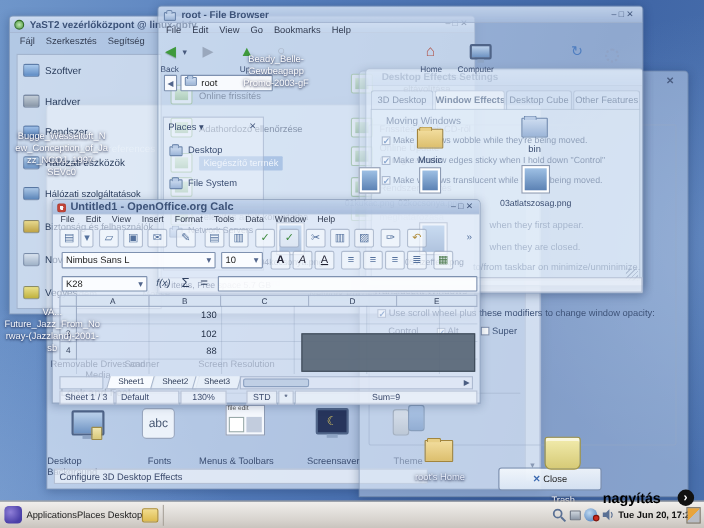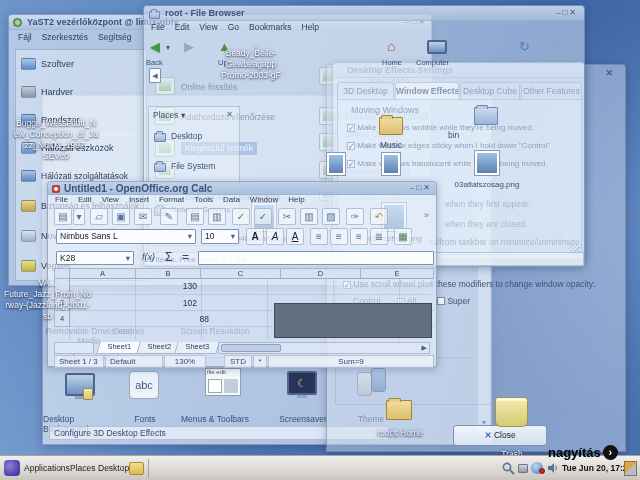--- a/index.html
+++ b/index.html
@@ -223,36 +223,37 @@
   <div class="sb" style="left:74px;top:52px;font-size:7.5px">Up</div>
   <div class="abs" style="left:108px;top:33px;font-size:12px;color:#a9b4c6">○</div>
   <div class="abs" style="left:243px;top:32px;font-size:14px;color:#b05247">⌂</div>
   <div class="sb" style="left:238px;top:52px;font-size:7.5px">Home</div>
   <div class="mon" style="left:283px;top:34px;width:20px;height:14px"></div>
   <div class="sb" style="left:272px;top:52px;font-size:7.5px">Computer</div>
   <div class="abs" style="left:375px;top:33px;font-size:13px;color:#4f7ec0">↻</div>
   <div class="abs" style="left:406px;top:38px;width:13px;height:13px;border:2px dotted #8fa3c6;border-radius:50%"></div>
 
   <div class="cbx" style="left:5px;top:62px;width:12px;height:15px;text-align:center;padding:0"><span style="font-size:7px;color:#51658c">◀</span></div>
+  <div class="cbx" style="left:20px;top:62px;width:84px;height:15px"><span class="fo fob" style="position:relative;display:inline-block;width:11px;height:8px;margin-right:4px;top:0"></span><span>root</span></div>
 
   <div class="abs" style="left:4px;top:100px;width:92px;height:140px;background:rgba(241,246,253,.4);border:1px solid rgba(130,150,182,.45)">
    <div class="sb" style="left:4px;top:3px;font-size:8.5px"><span>Places</span> <span>▾</span></div>
    <span class="abs" style="right:6px;top:3px;font-size:8px;color:#4a5d82">✕</span>
    <span class="fo fob" style="left:5px;top:26px;width:12px;height:9px"></span>
    <div class="sb" style="left:22px;top:24px">Desktop</div>
    <span class="fo fob" style="left:5px;top:56px;width:12px;height:9px"></span>
    <div class="sb" style="left:22px;top:54px">File System</div>
    <span class="fo fob" style="left:5px;top:100px;width:12px;height:9px"></span>
    <div class="sb" style="left:22px;top:98px;font-size:8px">Network Servers</div>
   </div>
 
   <span class="fo" style="left:235px;top:111px;width:24px;height:18px"></span>
   <div class="sb" style="left:225px;top:134px;width:44px;text-align:center">Music</div>
   <span class="fo fob" style="left:330px;top:101px;width:24px;height:18px"></span>
-  <div class="sb" style="left:304px;top:124px;width:44px;">bin</div>
+  <div class="sb" style="left:320px;top:124px;width:44px;text-align:center">bin</div>
   <span class="px" style="left:182px;top:146px;width:20px;height:24px">
         <i></i>
       </span>
   <div class="sb" style="left:164px;top:174px;width:56px;text-align:center;font-size:8px">01kukac.png</div>
   <span class="px" style="left:237px;top:146px;width:20px;height:24px">
         <i></i>
       </span>
   <div class="sb" style="left:216px;top:174px;width:62px;text-align:center;font-size:8px">02kocsonya.png</div>
   <span class="px" style="left:330px;top:144px;width:26px;height:26px">
         <i></i>
@@ -317,21 +318,21 @@
   <div class="colh" style="left:87px;top:86px;width:66px">B</div>
   <div class="colh" style="left:152px;top:86px;width:81px">C</div>
   <div class="colh" style="left:232px;top:86px;width:81px">D</div>
   <div class="colh" style="left:312px;top:86px;width:74px">E</div>
   <div class="rowh" style="left:6px;top:96px;height:17px"></div>
   <div class="rowh" style="left:6px;top:112px;height:17px;line-height:16px">3</div>
   <div class="rowh" style="left:6px;top:128px;height:17px;line-height:16px">4</div>
   <div class="abs" style="left:21px;top:96px;width:365px;height:62px;background:linear-gradient(rgba(120,140,170,.25) 1px,transparent 1px) 0 0/100% 16px,linear-gradient(90deg,rgba(120,140,170,.25) 1px,transparent 1px) 0 0/66px 100%"></div>
   <div class="cellv" style="left:87px;top:99px;width:62px">130</div>
   <div class="cellv" style="left:87px;top:116px;width:62px">102</div>
-  <div class="cellv" style="left:87px;top:132px;width:74px">88</div>
+  <div class="cellv" style="left:87px;top:132px;width:62px">88</div>
   <div class="abs" style="left:226px;top:121px;width:158px;height:35px;background:rgba(88,102,118,.92);border:1px solid #3e4a58"></div>
 
   <div class="abs" style="left:6px;top:160px;width:40px;height:12px;background:rgba(226,234,246,.8);border:1px solid rgba(140,156,185,.6)"></div>
   <div class="sheett" style="left:50px;top:160px;background:rgba(250,252,255,.95)"><b>Sheet1</b></div>
   <div class="sheett" style="left:90px;top:160px"><b>Sheet2</b></div>
   <div class="sheett" style="left:128px;top:160px"><b>Sheet3</b></div>
   <div class="abs" style="left:170px;top:160px;width:212px;height:12px;background:rgba(226,234,246,.6);border:1px solid rgba(140,156,185,.6)">
         <span class="abs" style="left:2px;top:1px;width:60px;height:8px;background:rgba(190,206,228,.95);border:1px solid #8ba0c0;border-radius:2px"></span>
         <span class="abs" style="right:2px;top:1px;font-size:7px;color:#4a5d82">▶</span>
       </div>
@@ -361,21 +362,21 @@
    <div>Future_Jazz_From_No</div>
    <div>rway-(Jazzland)-2001-</div>
    <div>sb</div>
   </div>
   <span class="fo" style="left:386px;top:400px;width:26px;height:20px;z-index:7"></span>
   <div class="dl" style="left:360px;top:428px;width:80px;color:#e8eefa">root's Home</div>
   <div class="abs" style="left:495px;top:397px;width:33px;height:30px;background:linear-gradient(#f2ecae,#d6ca76);border:1px solid #a29544;border-radius:3px 3px 6px 6px;z-index:7;box-shadow:inset 0 3px 0 rgba(255,255,255,.6)"></div>
   <div class="dl" style="left:488px;top:449px;width:48px">Trash</div>
  </div>
 
- <div class="abs" style="left:548px;top:445px;z-index:10;display:flex;align-items:flex-start;gap:2px">
+ <div class="abs" style="left:548px;top:445px;z-index:10;display:flex;align-items:flex-start;gap:15px">
   <span style="font-size:13px;font-weight:bold;color:#000">nagyítás</span>
   <span style="display:inline-block;width:15px;height:15px;border-radius:50%;background:#111;color:#fff;font-size:11px;line-height:14px;text-align:center;font-weight:bold"><i style="font-style:normal">›</i></span>
  </div>
 
  <div class="abs" style="left:0;top:455px;width:640px;height:25px;background:linear-gradient(#f1efec,#d7d3ce 70%,#c9c4be);border-top:1px solid #aaa49c;z-index:9">
   <span class="abs" style="left:4px;top:4px;width:16px;height:16px;border-radius:4px;background:radial-gradient(circle at 35% 35%,#8f7fd8,#4a3fa8 70%)"></span>
   <div class="abs" style="left:24px;top:7px;font-size:8.5px;color:#1c1c1c">Applications</div>
   <div class="abs" style="left:70px;top:7px;font-size:8.5px;color:#1c1c1c">Places</div>
   <div class="abs" style="left:98px;top:7px;font-size:8.5px;color:#1c1c1c">Desktop</div>
   <span class="abs" style="left:129px;top:6px;width:15px;height:13px;background:linear-gradient(#f2dd8e,#ddbb50);border:1px solid #ad8d30;border-radius:2px"></span>

